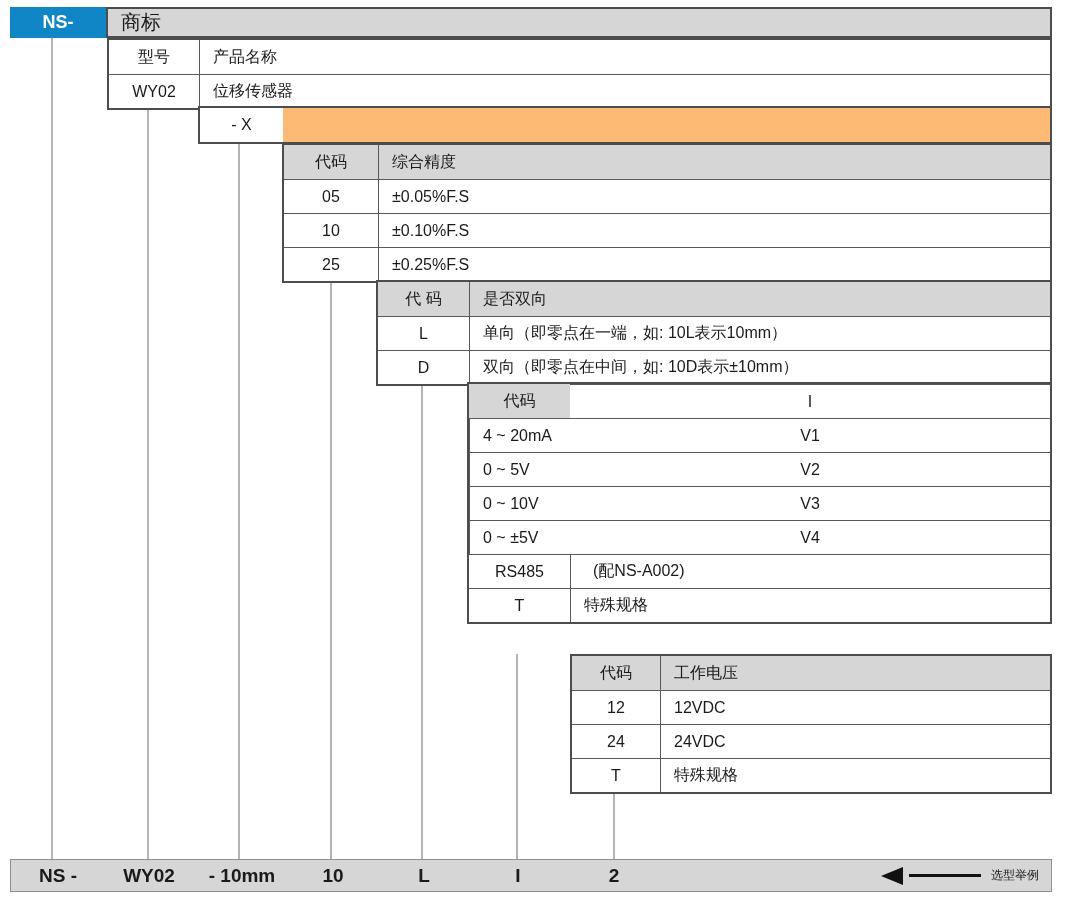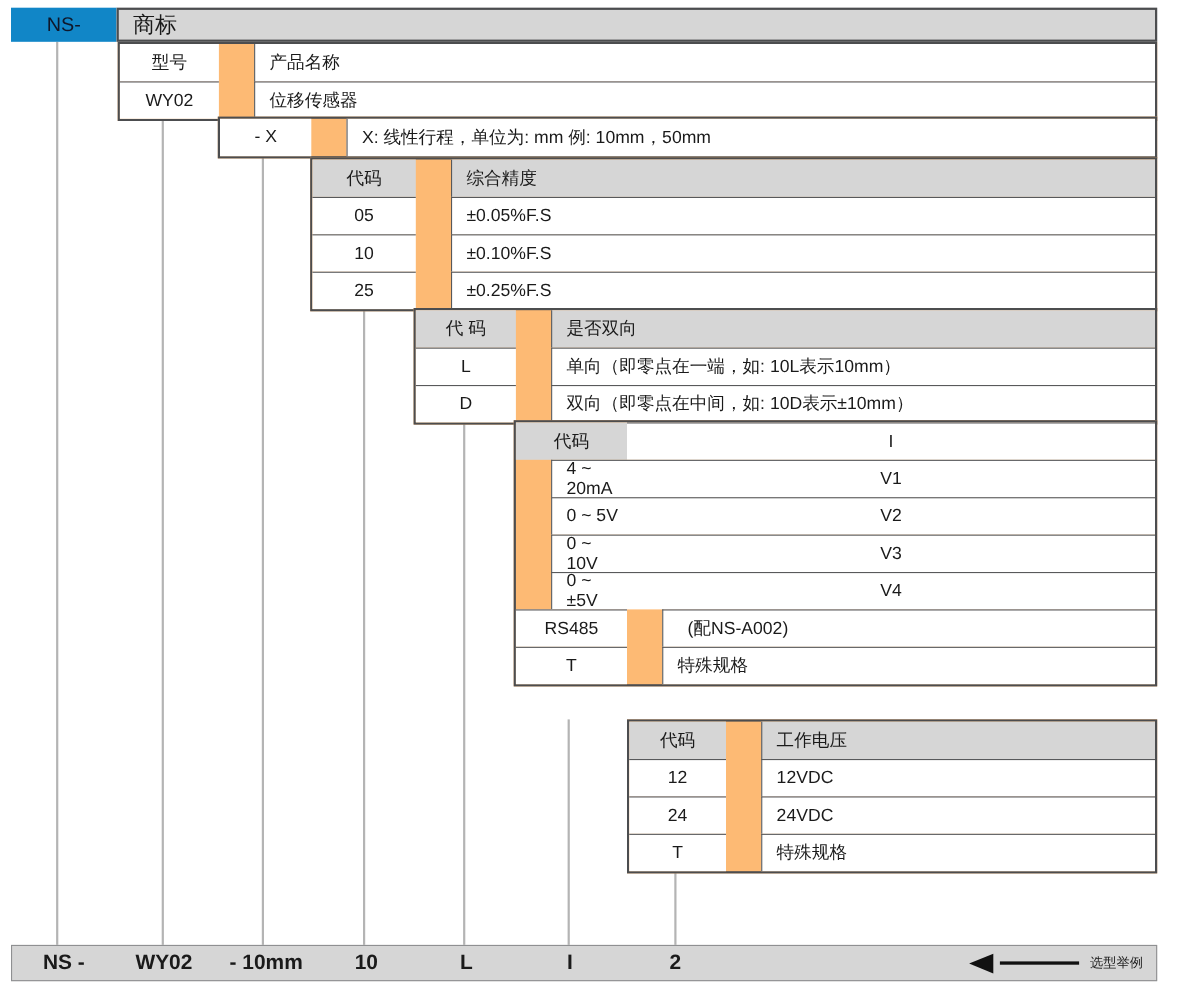--- a/index.html
+++ b/index.html
@@ -10,29 +10,29 @@
     --conn:#b4b4b4;
     --txt:#1a1a1a;
   }
   html,body{margin:0;padding:0;background:#ffffff;}
   body{font-family:"Liberation Sans","DejaVu Sans",sans-serif;color:var(--txt);}
   .canvas{position:relative;width:1077px;height:910px;background:#fff;overflow:hidden;}
 
   .vline{position:absolute;width:2px;background:var(--conn);z-index:0;}
 
   .bluebox{position:absolute;left:10px;top:7px;width:96px;height:31px;background:var(--accent);
-    display:flex;align-items:center;justify-content:center;color:#0f172a;font-weight:normal;font-size:18px;z-index:2;}
+    display:flex;align-items:center;justify-content:center;color:#ffffff;font-weight:bold;font-size:18px;z-index:2;}
 
   .cellbar{position:absolute;box-sizing:border-box;background:var(--hdr);border:2px solid var(--border-dark);
     display:flex;align-items:center;padding-left:13px;font-size:20px;z-index:2;}
 
   .tbl{position:absolute;display:grid;background:#fdba74;border:2px solid var(--border-dark);box-sizing:border-box;z-index:1;}
   .cell{box-sizing:border-box;height:34px;display:flex;align-items:center;font-size:16px;background:#fff;}
   .cell.code{justify-content:center;}
-  .cell.desc{padding-left:13px;margin-left:32px;}
+  .cell.desc{padding-left:13px;}
   .cell.pad2{padding-left:22px;}
   .cell.hdr{background:var(--hdr);}
   .cell.c2{border-left:1.5px solid var(--border);}
   .cell.rt{border-top:1.5px solid var(--border);}
 
   .example{position:absolute;left:10px;top:859px;width:1042px;height:33px;background:var(--hdr);
     border:1.5px solid #8f9092;box-sizing:border-box;z-index:2;}
   .ex-item{position:absolute;top:50%;transform:translate(-50%,-50%);font-weight:bold;font-size:19px;white-space:nowrap;}
   .ex-arrow{position:absolute;right:12px;top:0;height:100%;display:flex;align-items:center;gap:10px;}
   .arrow-head{width:0;height:0;border-top:9px solid transparent;border-bottom:9px solid transparent;border-right:22px solid #111;}
@@ -61,21 +61,20 @@
 
   <div class="tbl" style="left:107px;top:38px;width:945px;grid-template-columns:90px 1fr;">
     <div class="cell code">型号</div>
     <div class="cell desc c2">产品名称</div>
     <div class="cell code rt">WY02</div>
     <div class="cell desc c2 rt">位移传感器</div>
   </div>
 
   <div class="tbl" style="left:198px;top:106px;width:854px;grid-template-columns:83px 1fr;">
     <div class="cell code">- X</div>
-    <div class="cell desc c2">X: 线性行程，单位为: mm 例: 10mm，50mm</div>
   </div>
 
   <div class="tbl" style="left:282px;top:143px;width:770px;grid-template-columns:94px 1fr;">
     <div class="cell code hdr">代码</div>
     <div class="cell desc hdr c2">综合精度</div>
     <div class="cell code rt">05</div>
     <div class="cell desc c2 rt">±0.05%F.S</div>
     <div class="cell code rt">10</div>
     <div class="cell desc c2 rt">±0.10%F.S</div>
     <div class="cell code rt">25</div>

